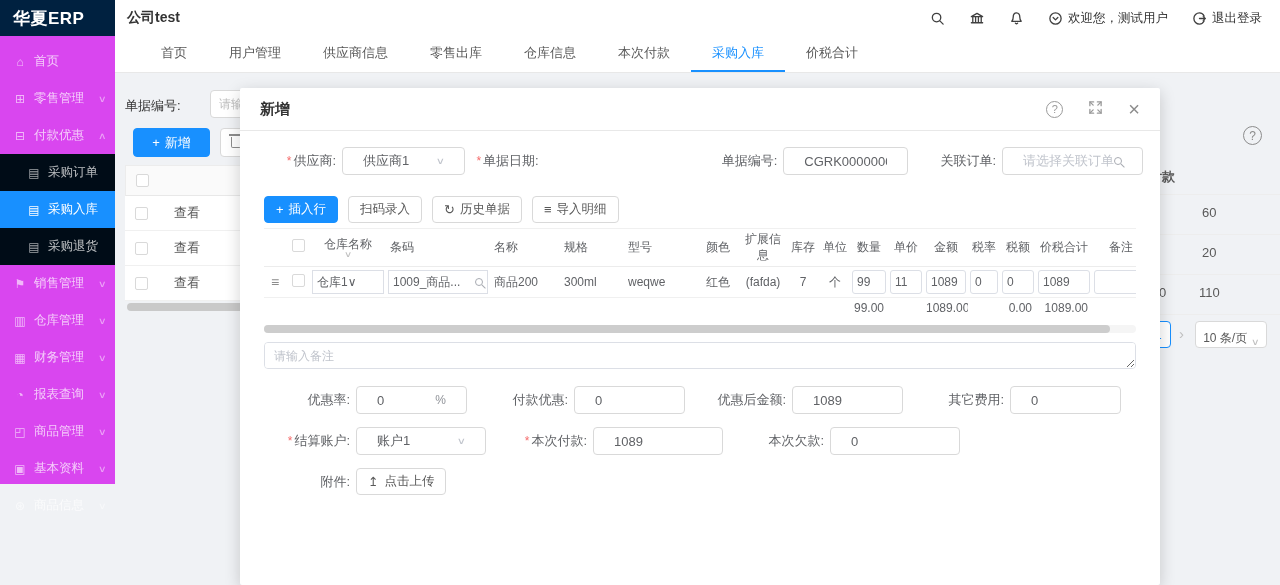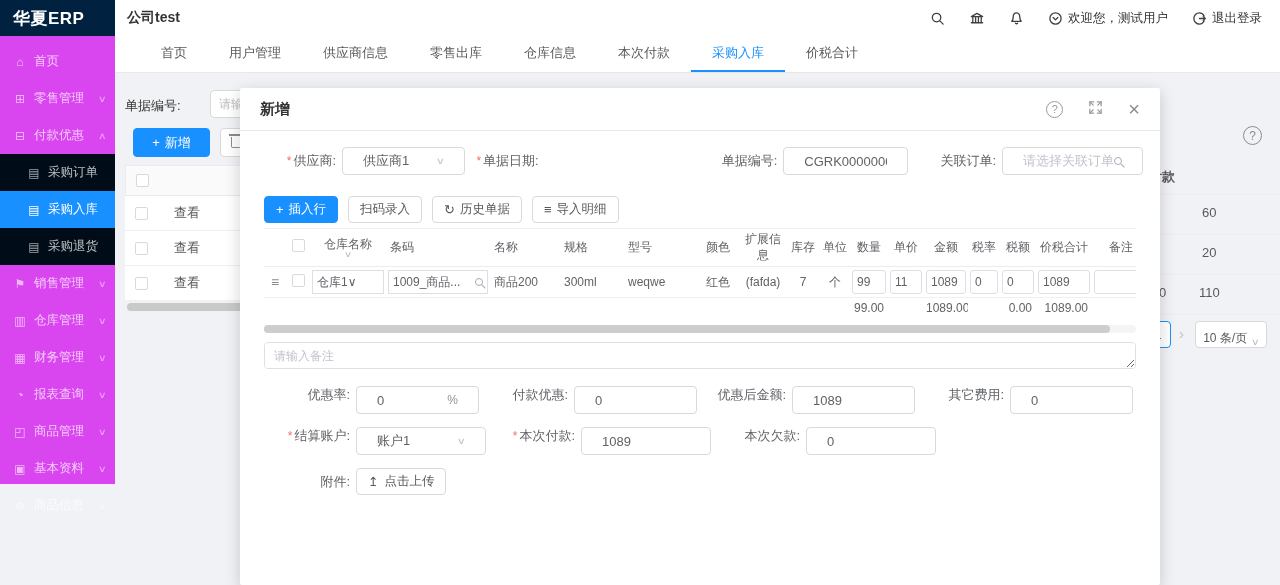--- a/index.html
+++ b/index.html
@@ -124,21 +124,21 @@
   .txt { text-align:left; padding-left:4px; }
   .hscroll { margin-top:7px; width:872px; height:8px; background:#f5f5f5; border-radius:4px; }
   .hthumb { width:97%; height:8px; background:#cdcdcd; border-radius:4px; }
 
   .remark { margin-top:9px; width:872px; height:27px; border:1px solid #dcdfe6; border-radius:4px;
     font-size:12px; color:#606266; padding:5px 9px; resize:vertical;
     font-family:"Liberation Sans","DejaVu Sans",sans-serif; outline:none; }
   .remark::placeholder { color:#c0c4cc; }
 
   .frow2 { display:flex; align-items:center; margin-top:13px; }
-  .fg { display:flex; width:222px; margin-right:3px; }
+  .fg { display:flex; align-items:center; width:222px; margin-right:15px; }
   .fg .lbl { flex:0 0 92px; }
   .fg .ctl { flex:1; }
   .suffix { margin-left:auto; color:#909399; font-size:12px; }
   .upload-btn { height:27px; padding:0 11px; border:1px solid #d9d9d9; border-radius:4px; background:#fff;
     font-size:12.5px; color:#595959; display:inline-flex; align-items:center; gap:6px; cursor:pointer; }
 
   svg { stroke:#404040; fill:none; stroke-width:1.4; stroke-linecap:round; stroke-linejoin:round; }
 </style>
 </head>
 <body>

